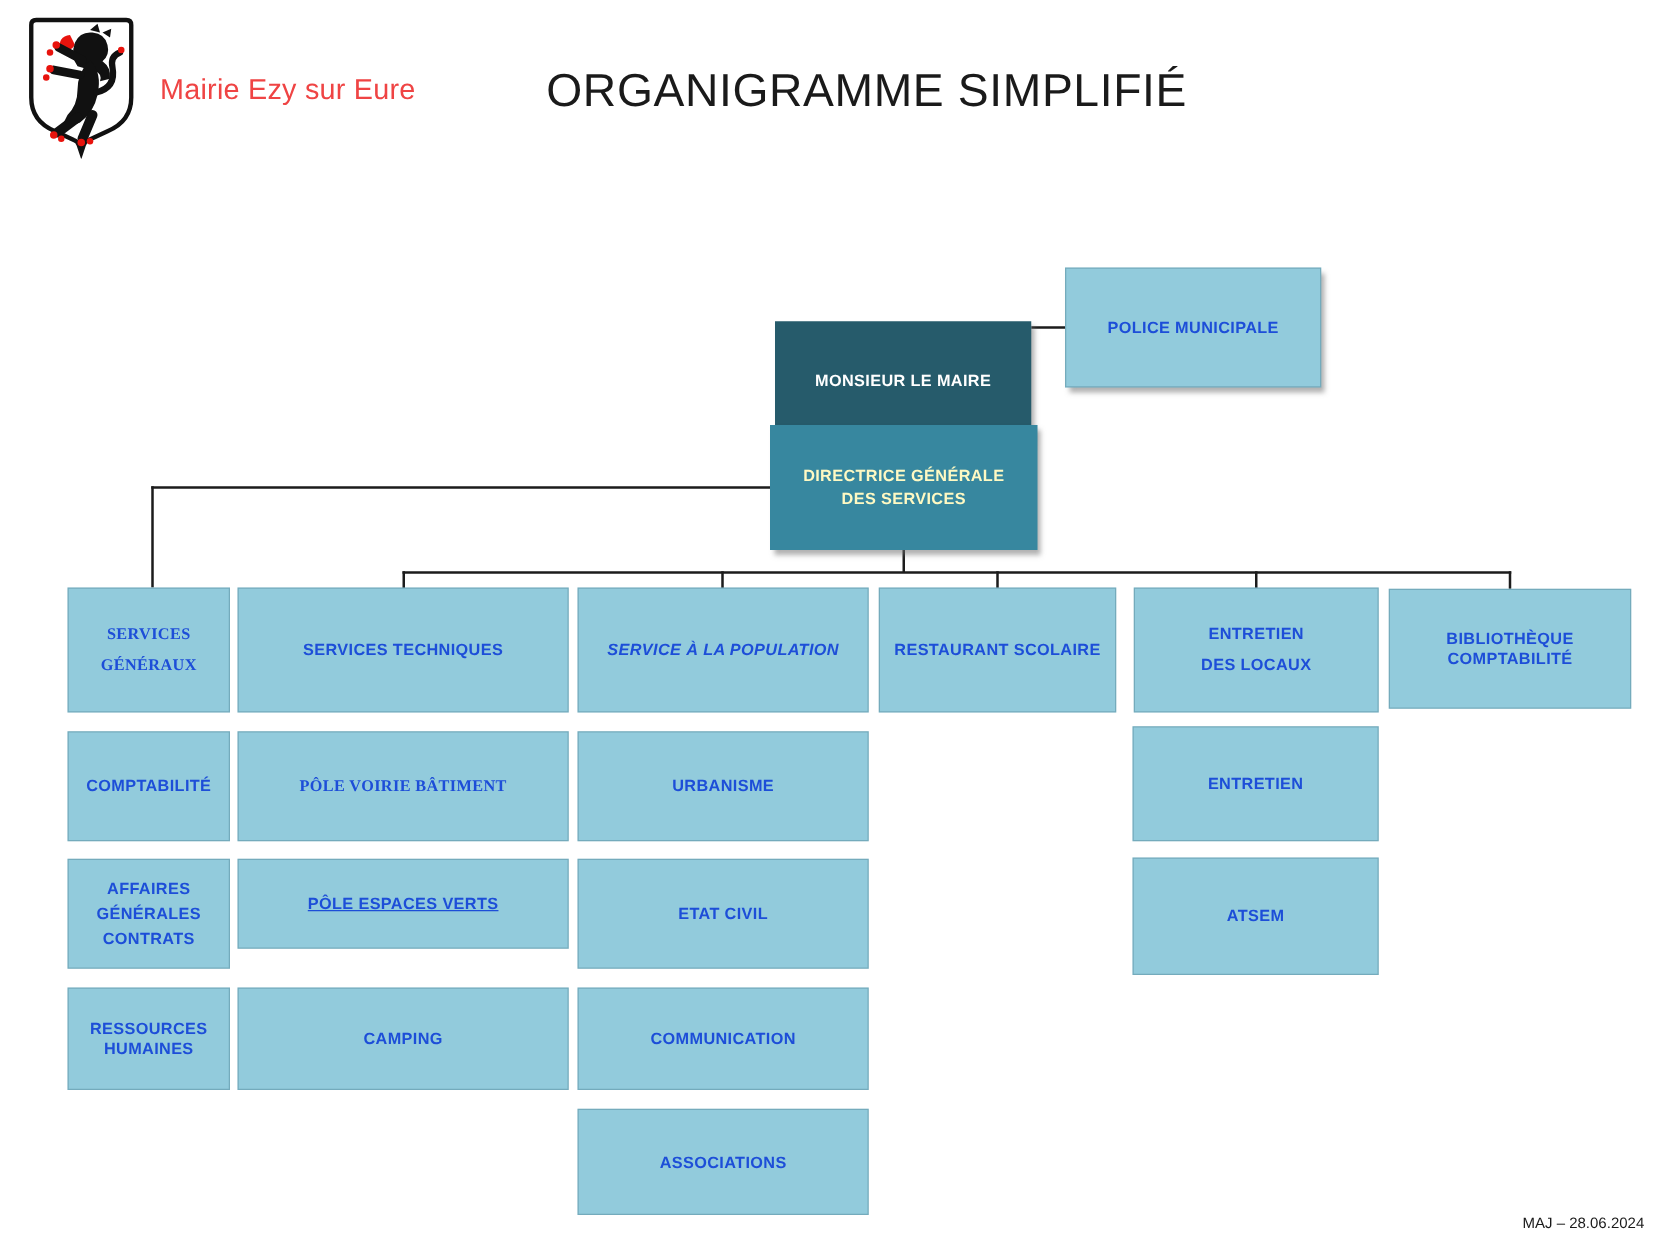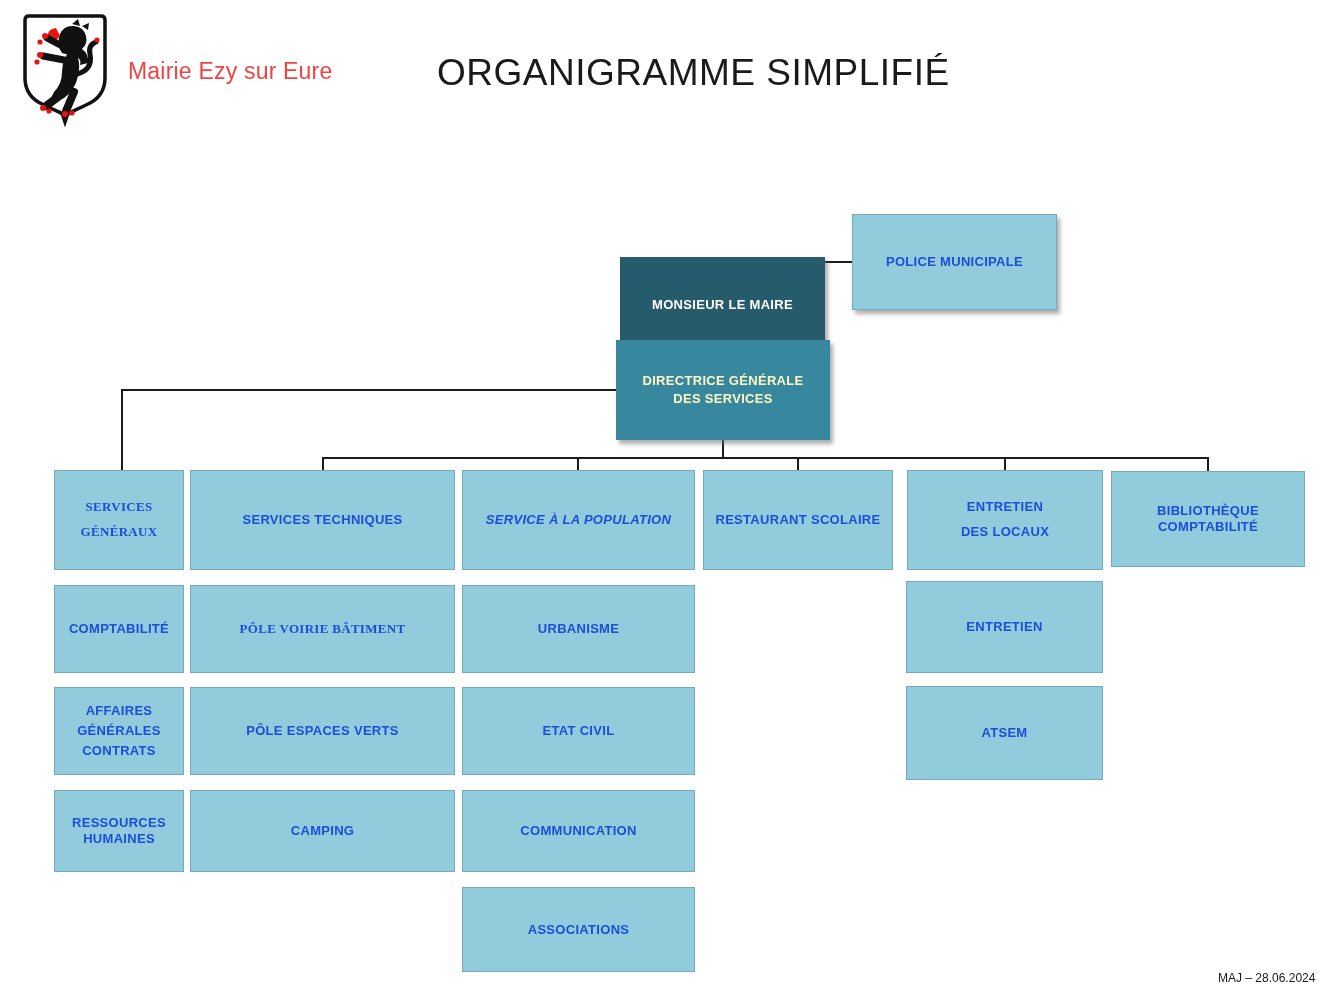--- a/index.html
+++ b/index.html
@@ -32,21 +32,21 @@
   .n-st       {left:190px;top:470px;width:265px;height:100px;}
   .n-sp       {left:462px;top:470px;width:233px;height:100px;font-style:italic;}
   .n-rs       {left:703px;top:470px;width:190px;height:100px;}
   .n-el       {left:907px;top:470px;width:196px;height:100px;}
   .n-bm       {left:1111px;top:471px;width:194px;height:96px;}
   .n-compta   {left:54px; top:585px;width:130px;height:88px;}
   .n-voirie   {left:190px;top:585px;width:265px;height:88px;font-family:Liberation Serif, serif;}
   .n-urba     {left:462px;top:585px;width:233px;height:88px;}
   .n-entretien{left:906px;top:581px;width:197px;height:92px;}
   .n-affaires {left:54px; top:687px;width:130px;height:88px;}
-  .n-espaces  {left:190px;top:687px;width:265px;height:88px;}
+  .n-espaces  {left:190px;top:687px;width:265px;height:72px;text-decoration:underline;}
   .n-etat     {left:462px;top:687px;width:233px;height:88px;}
   .n-atsem    {left:906px;top:686px;width:197px;height:94px;}
   .n-rh       {left:54px; top:790px;width:130px;height:82px;}
   .n-camping  {left:190px;top:790px;width:265px;height:82px;}
   .n-comm     {left:462px;top:790px;width:233px;height:82px;text-align:center;}
   .n-assoc    {left:462px;top:887px;width:233px;height:85px;}
   
   .line{position:absolute;background:#1c1c1c;}
   .l-maire-police{left:825px;top:261px;width:27px;height:2px;}
   .l-maire-dgs  {left:721px;top:310px;width:2px;height:30px;}

